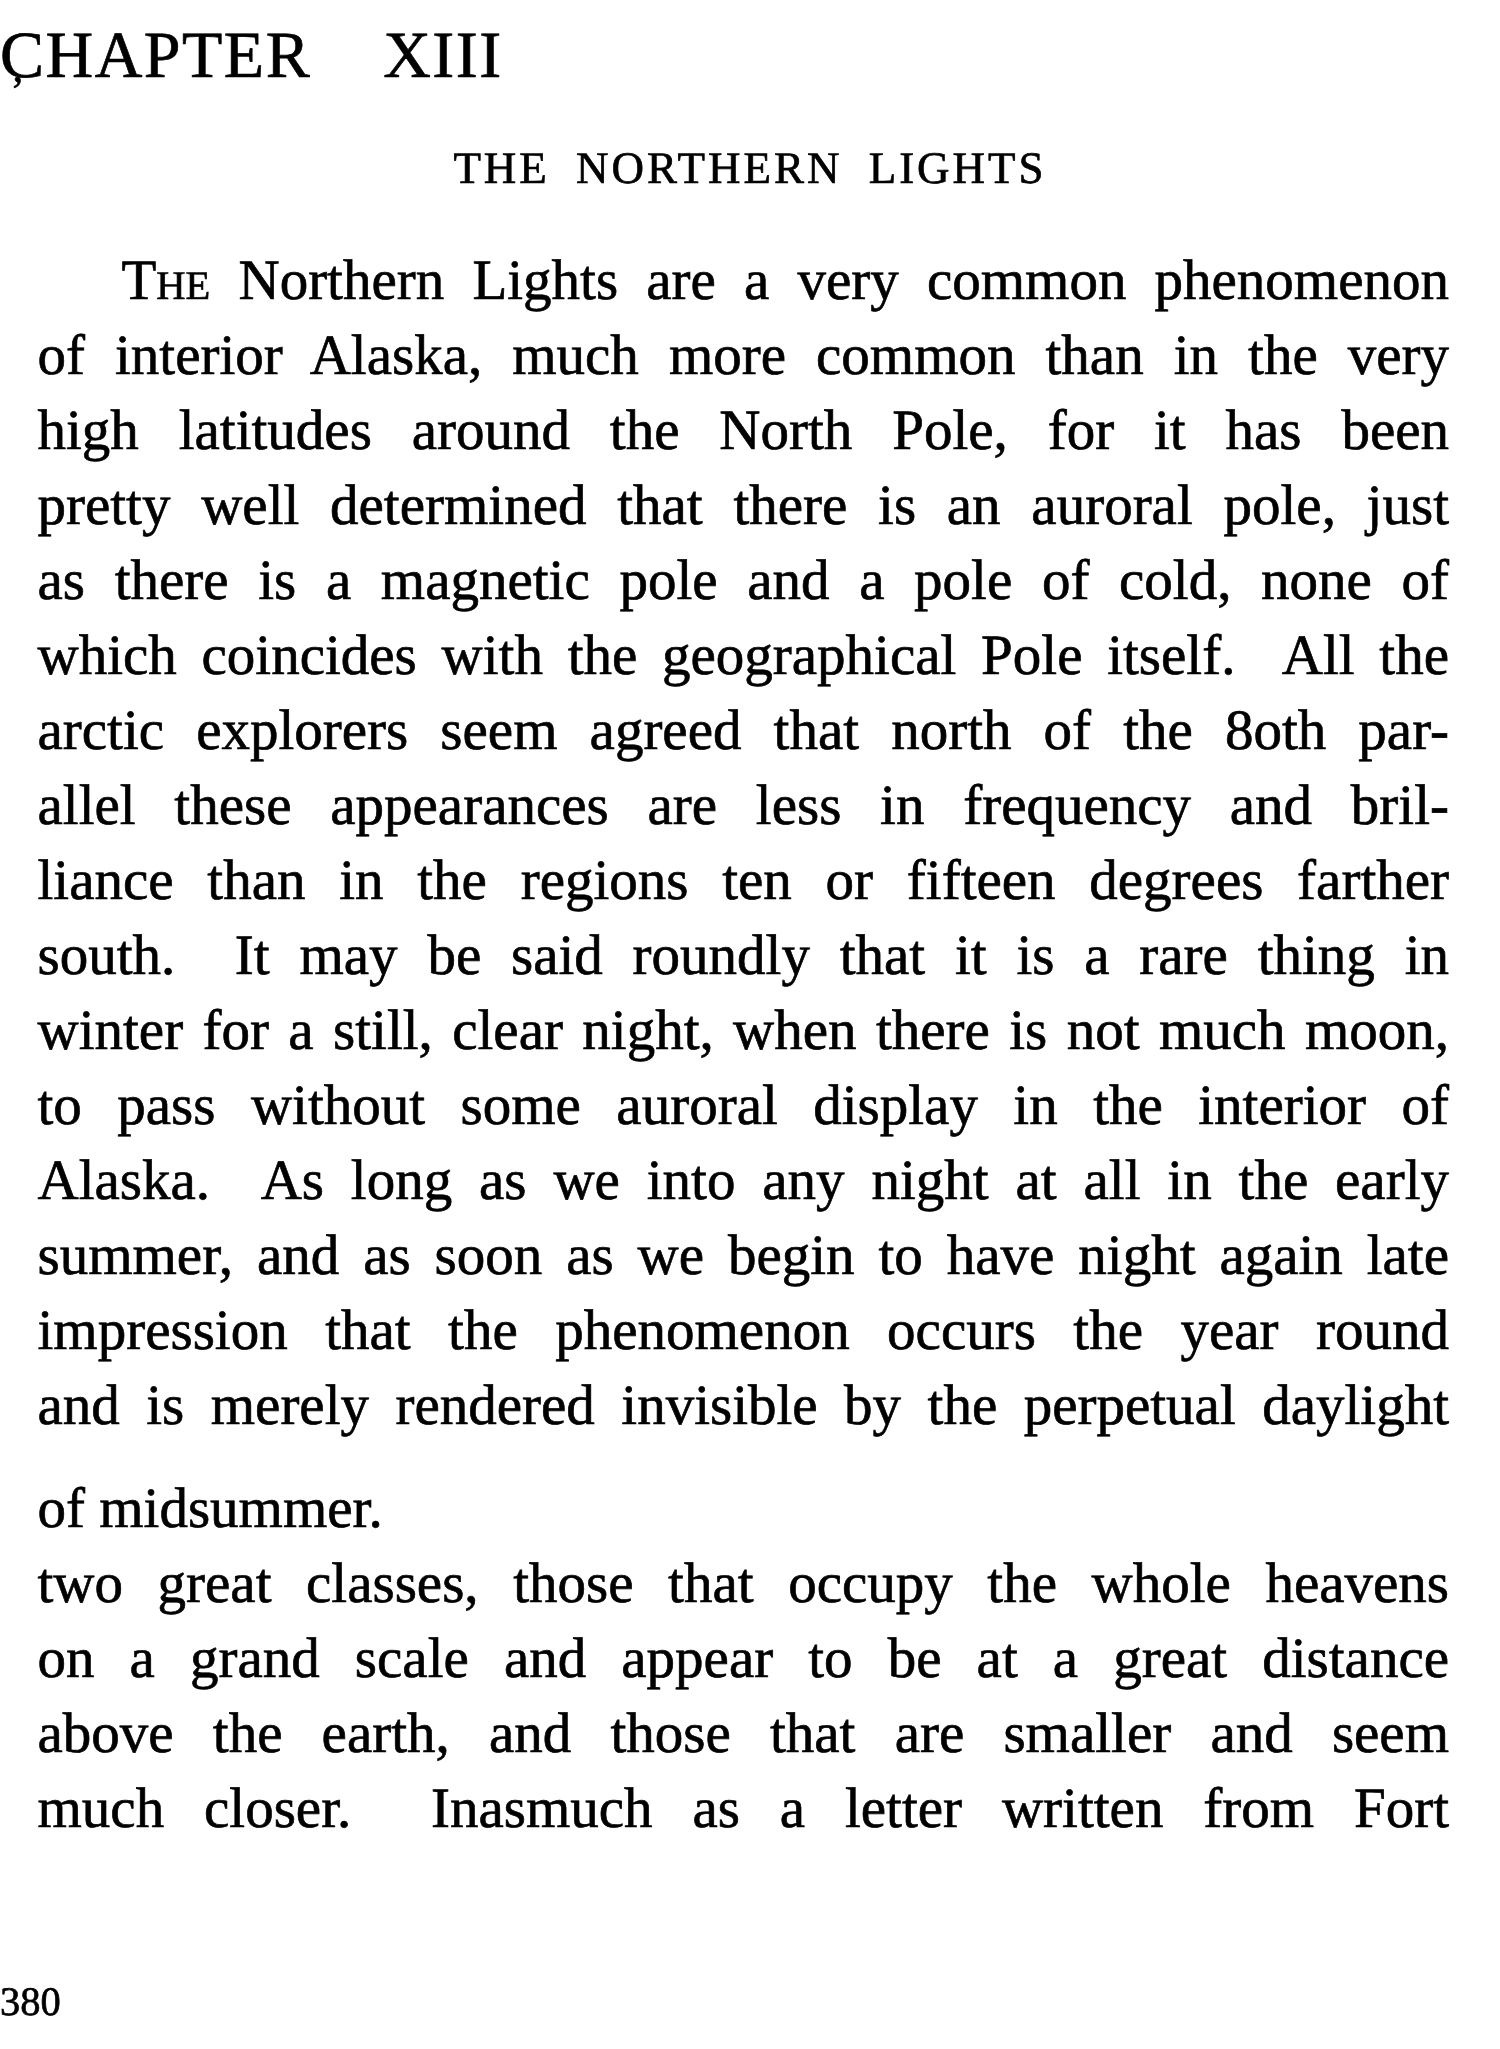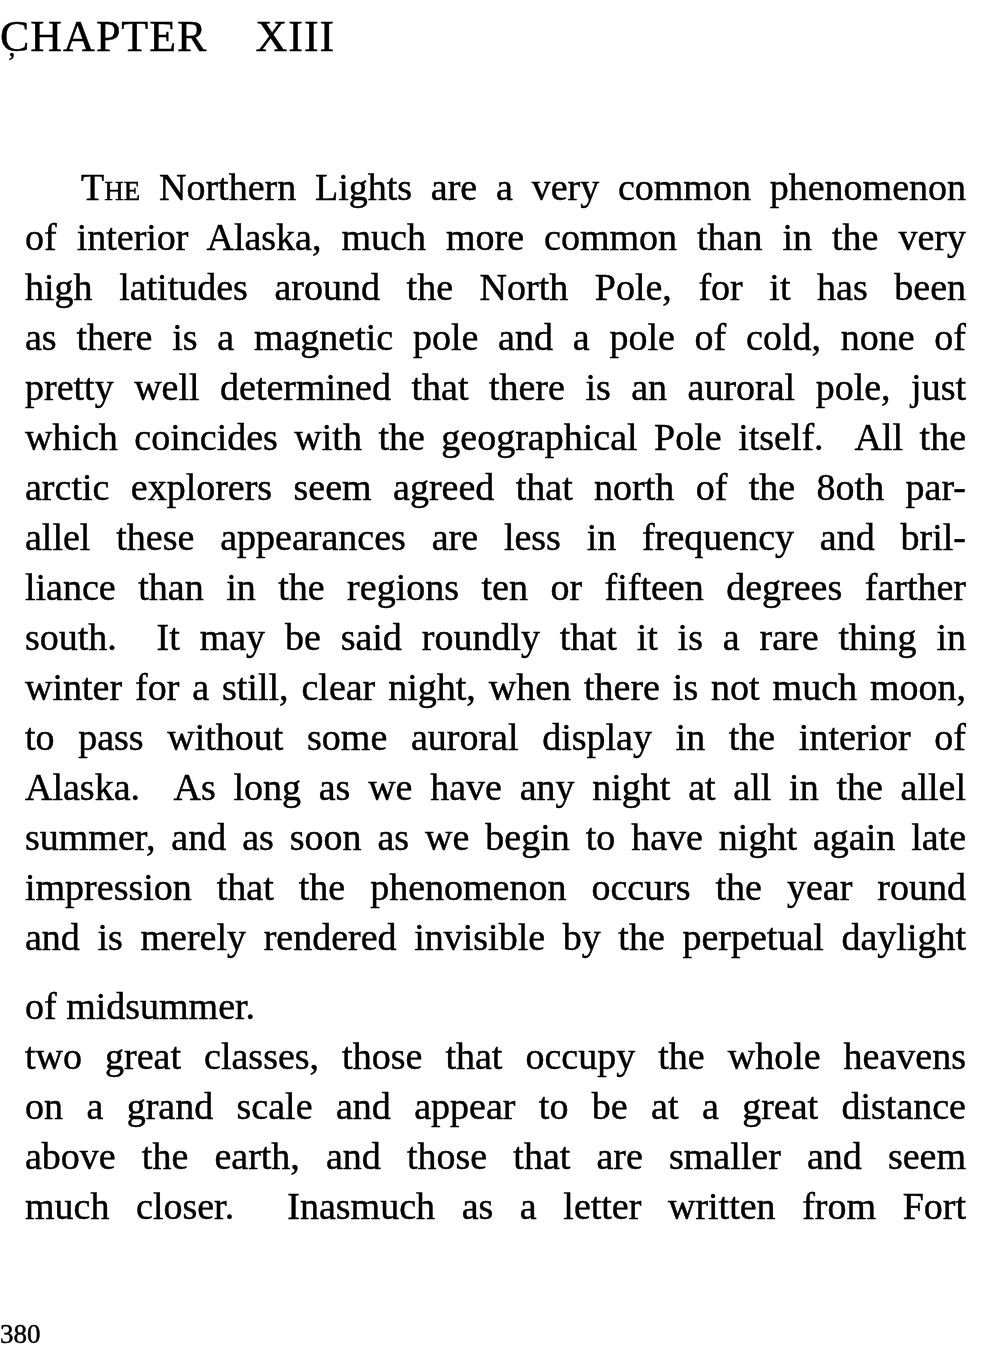--- a/index.html
+++ b/index.html
@@ -90,35 +90,36 @@
 </style>
 </head>
 <body>
 
 <div class="page">
 
   <div class="margin-artifact">’</div>
 
   <div class="chapter-heading">CHAPTER XIII</div>
 
+  <div class="section-title">THE NORTHERN LIGHTS</div>
 
   <div class="body-text">
     <div class="line indent lead-line"><span class="smallcaps">The</span> <span>Northern Lights are a very common phenomenon</span></div>
     <div class="line">of interior Alaska, much more common than in the very</div>
     <div class="line">high latitudes around the North Pole, for it has been</div>
+    <div class="line">pretty well determined that there is an auroral pole, just</div>
     <div class="line">as there is a magnetic pole and a pole of cold, none of</div>
-    <div class="line">pretty well determined that there is an auroral pole, just</div>
     <div class="line">which coincides with the geographical Pole itself.  All the</div>
     <div class="line">arctic explorers seem agreed that north of the 8oth par-</div>
     <div class="line">allel these appearances are less in frequency and bril-</div>
     <div class="line">liance than in the regions ten or fifteen degrees farther</div>
     <div class="line">south.  It may be said roundly that it is a rare thing in</div>
     <div class="line">winter for a still, clear night, when there is not much moon,</div>
     <div class="line">to pass without some auroral display in the interior of</div>
-    <div class="line">Alaska.  As long as we have any night at all in the allel</div>
+    <div class="line">Alaska.  As long as we into any night at all in the early</div>
     <div class="line">summer, and as soon as we begin to have night again late</div>
     <div class="line">impression that the phenomenon occurs the year round</div>
     <div class="line">and is merely rendered invisible by the perpetual daylight</div>
     <div class="line flush">of midsummer.</div>
     <div class="line">two great classes, those that occupy the whole heavens</div>
     <div class="line">on a grand scale and appear to be at a great distance</div>
     <div class="line">above the earth, and those that are smaller and seem</div>
     <div class="line">much closer.  Inasmuch as a letter written from Fort</div>
   </div>
 

